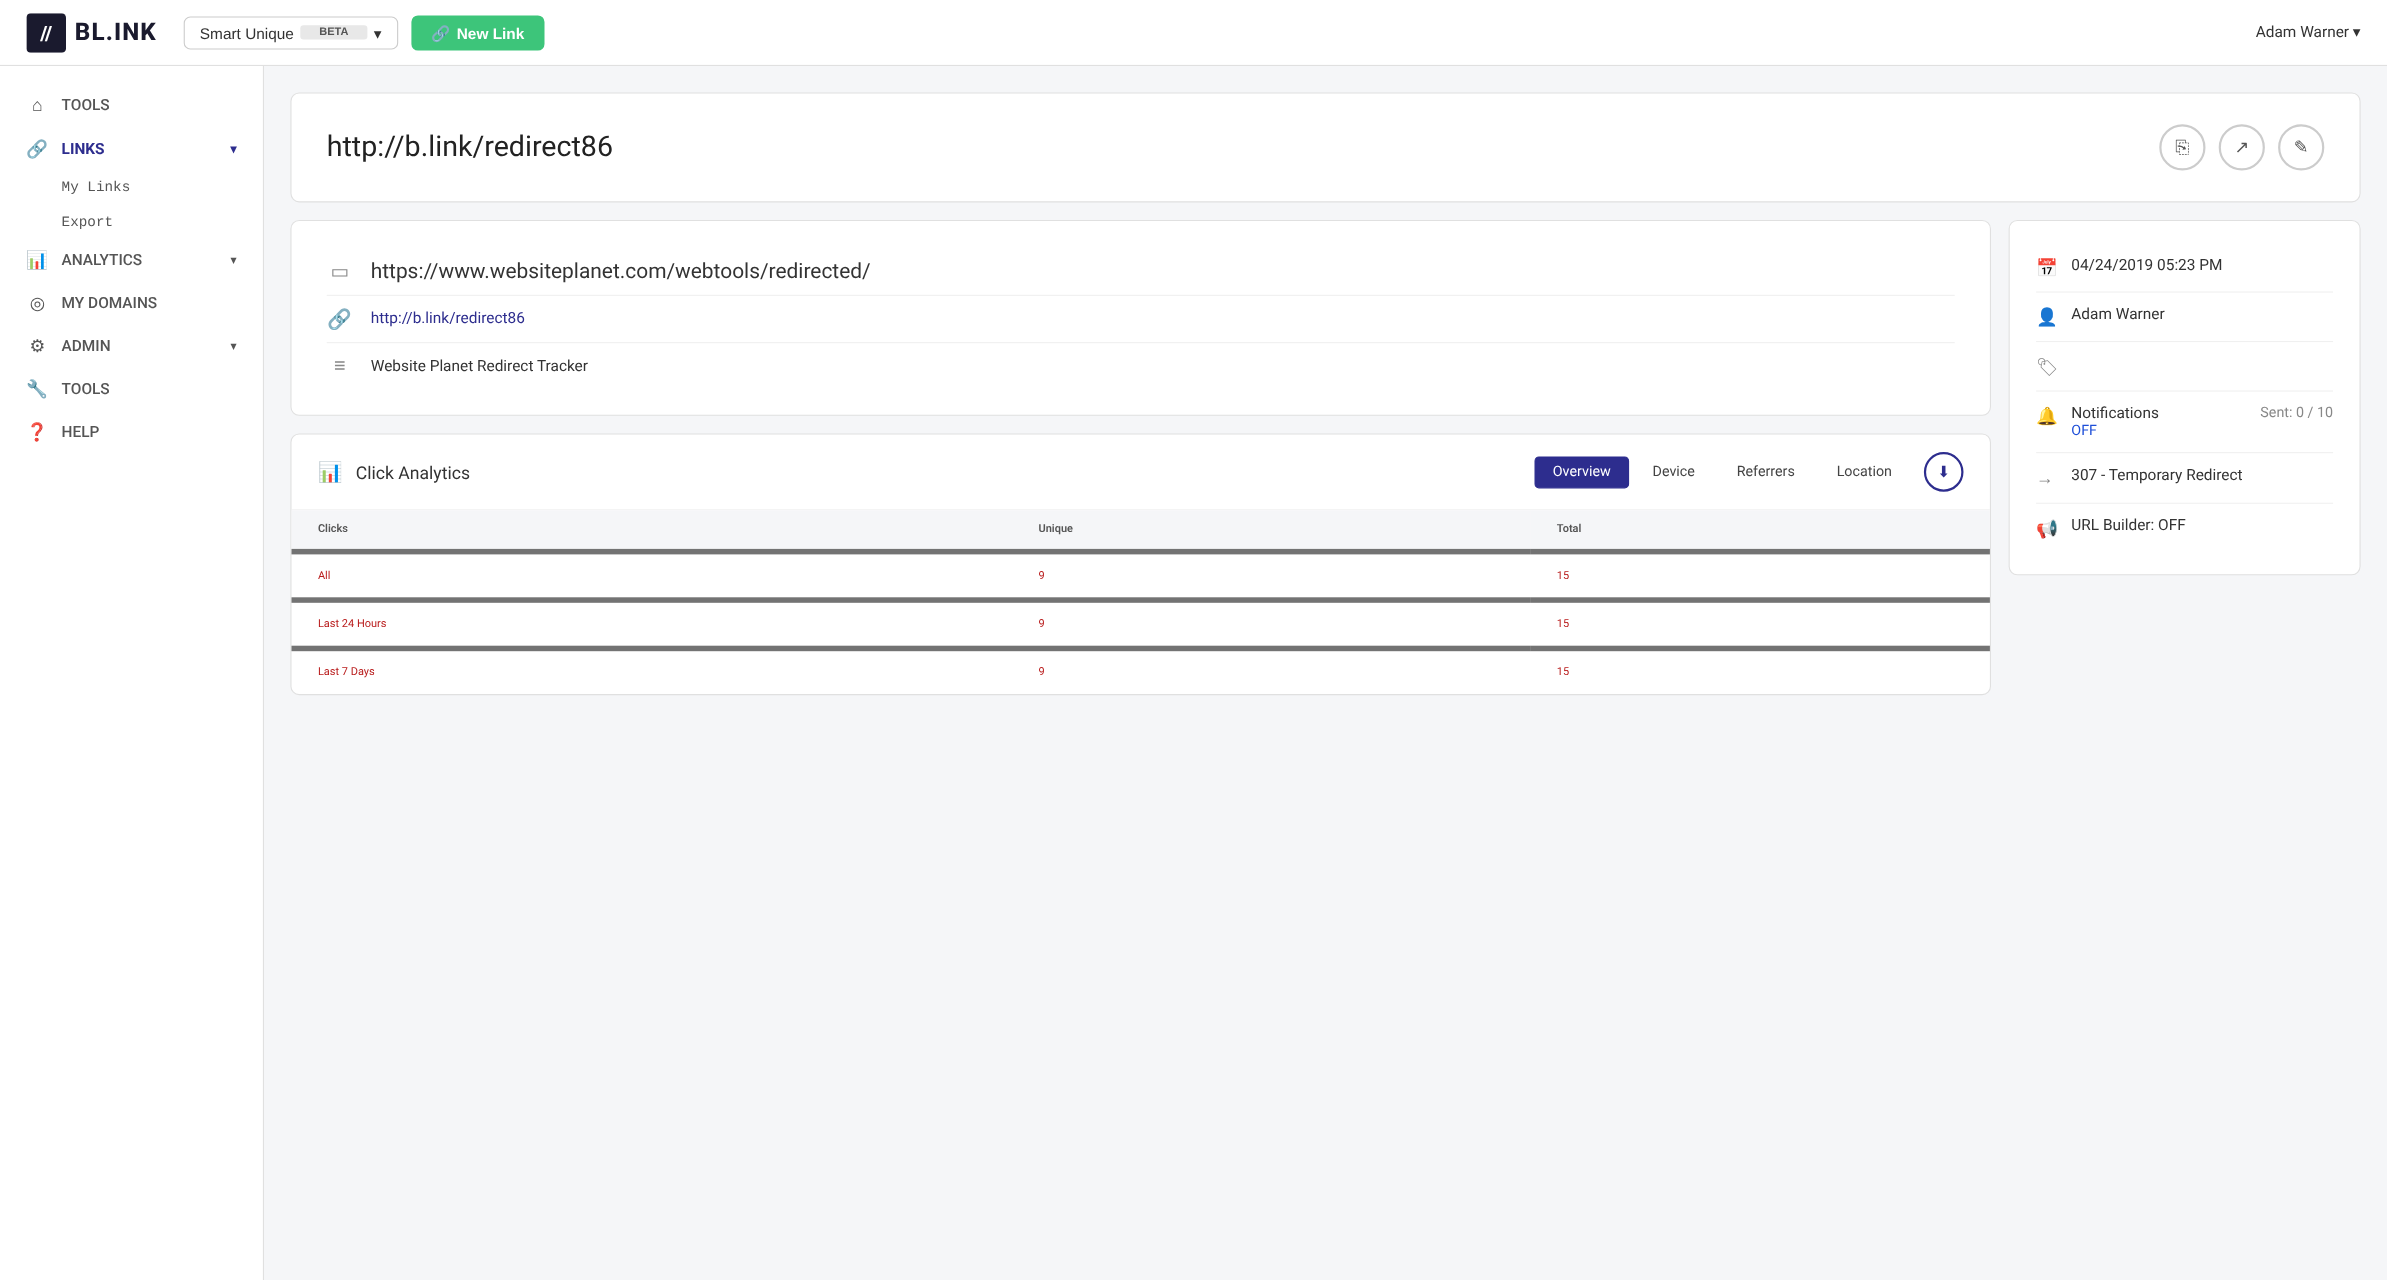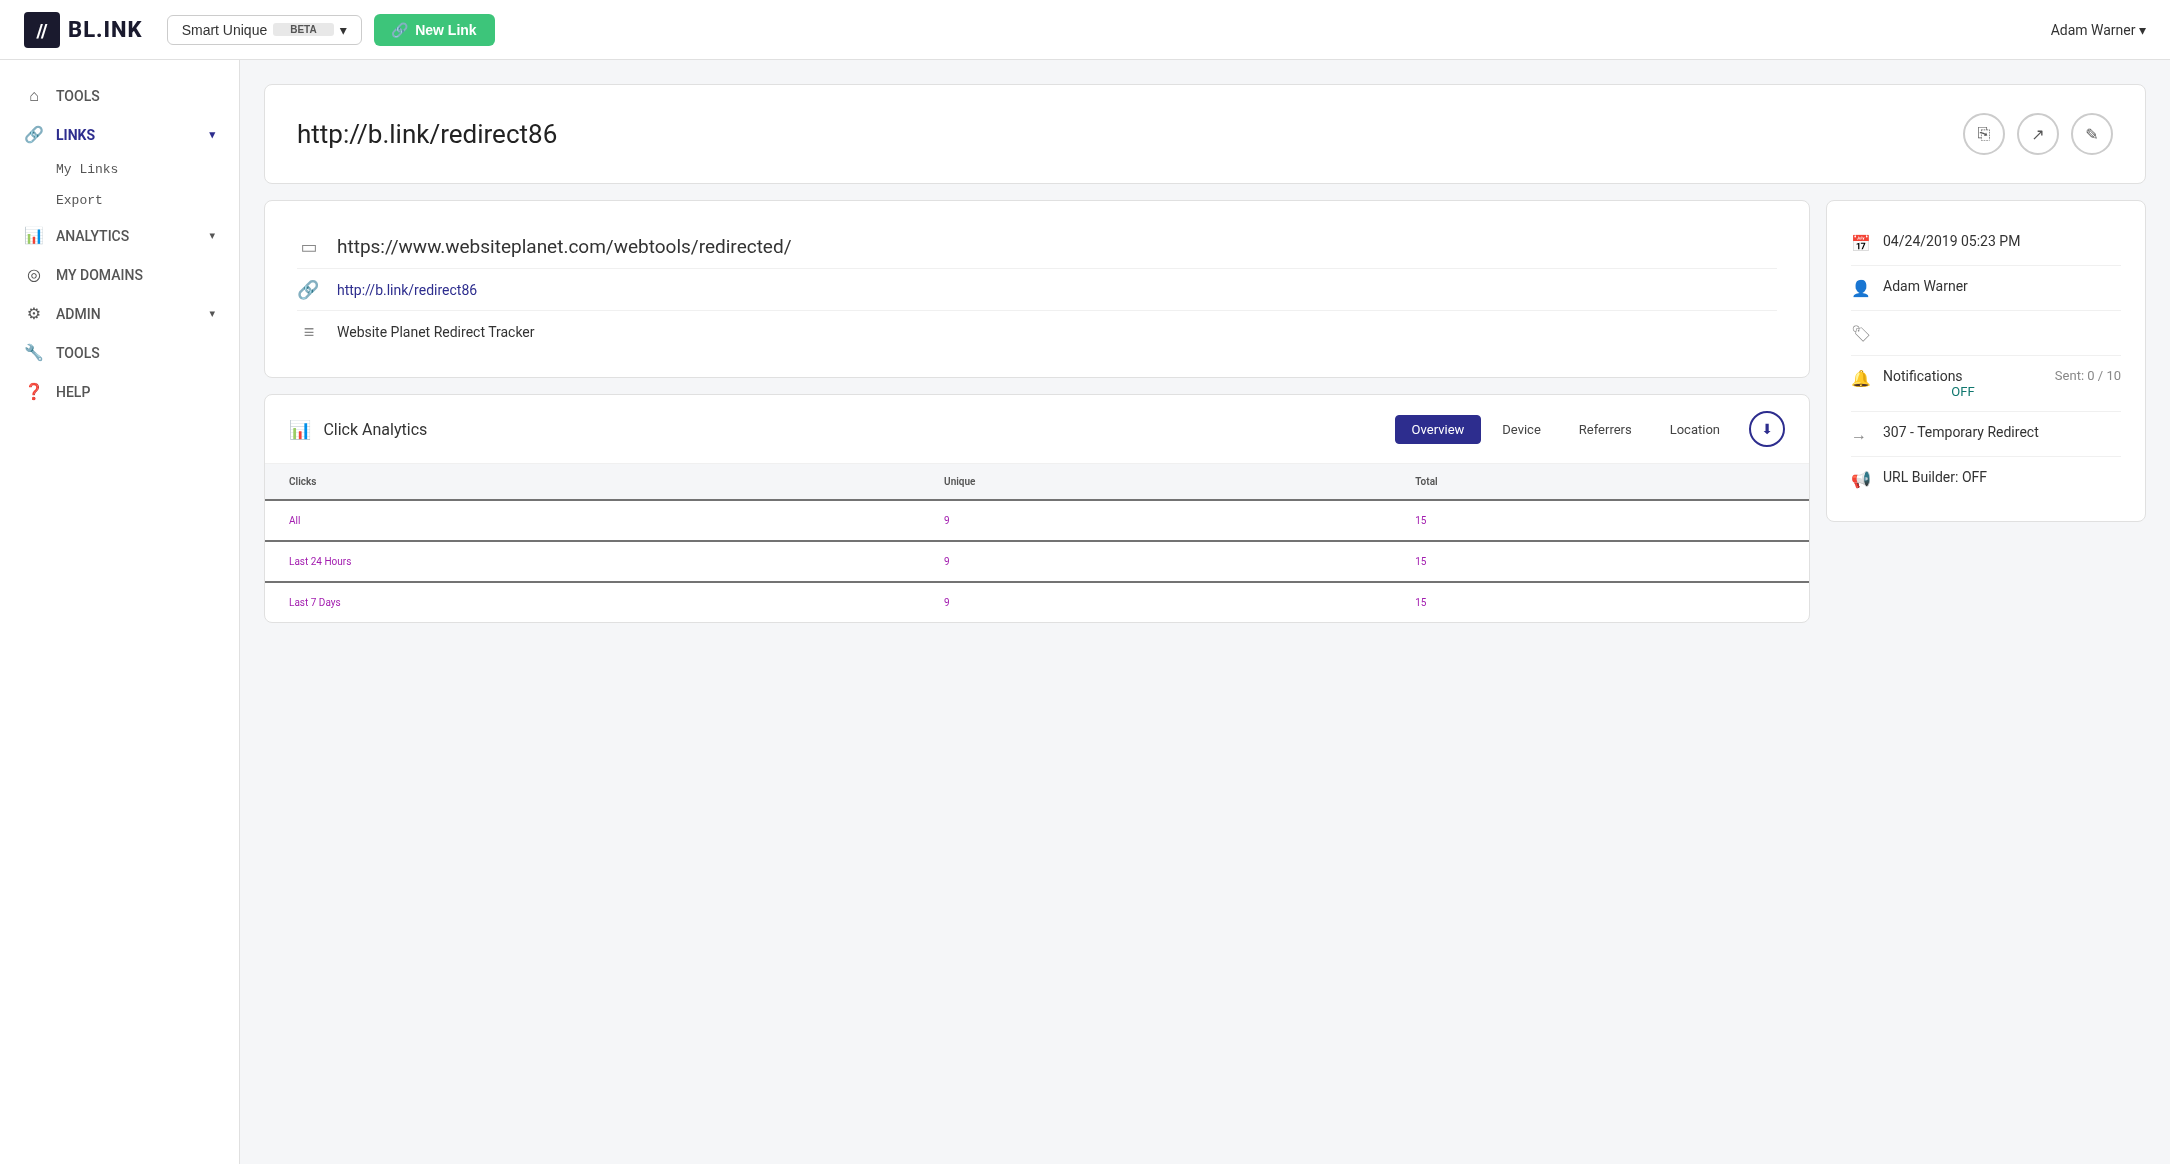--- a/index.html
+++ b/index.html
@@ -249,22 +249,22 @@
       background: #f5f6f8;
     }
     .clicks-table th {
       padding: 12px 24px;
       text-align: left;
       font-weight: 600;
       color: #555;
     }
     .clicks-table td {
       padding: 14px 24px;
-      border-top: 2px solid #737373;
-      color: #a21caf;
+      border-top: 5px solid #737373;
+      color: #b91c1c;
     }
 
     
     .side-info-card {
       background: #fff;
       border-radius: 8px;
       border: 1px solid #e0e0e0;
       padding: 20px 24px;
     }
     .side-info-row {
@@ -460,21 +460,21 @@
           <div class="side-info-row">
             <span class="side-icon">🏷</span>
             <span class="side-info-value"></span>
           </div>
 
           <div class="side-info-row">
             <div class="notif-row" style="width:100%; display:flex; align-items:flex-start; gap:12px;">
               <span class="side-icon">🔔</span>
               <div class="side-info-content">
                 <div style="font-size:14px;color:#333;">Notifications</div>
-                <div style="font-size:13px;color:#0f766e;text-align:center;">OFF</div>
+                <div style="font-size:13px;color:#1d4ed8;">OFF</div>
               </div>
               <span class="notif-sent">Sent: 0 / 10</span>
             </div>
           </div>
 
           <div class="side-info-row">
             <span class="side-icon">→</span>
             <span class="side-info-value">307 - Temporary Redirect</span>
           </div>
 

